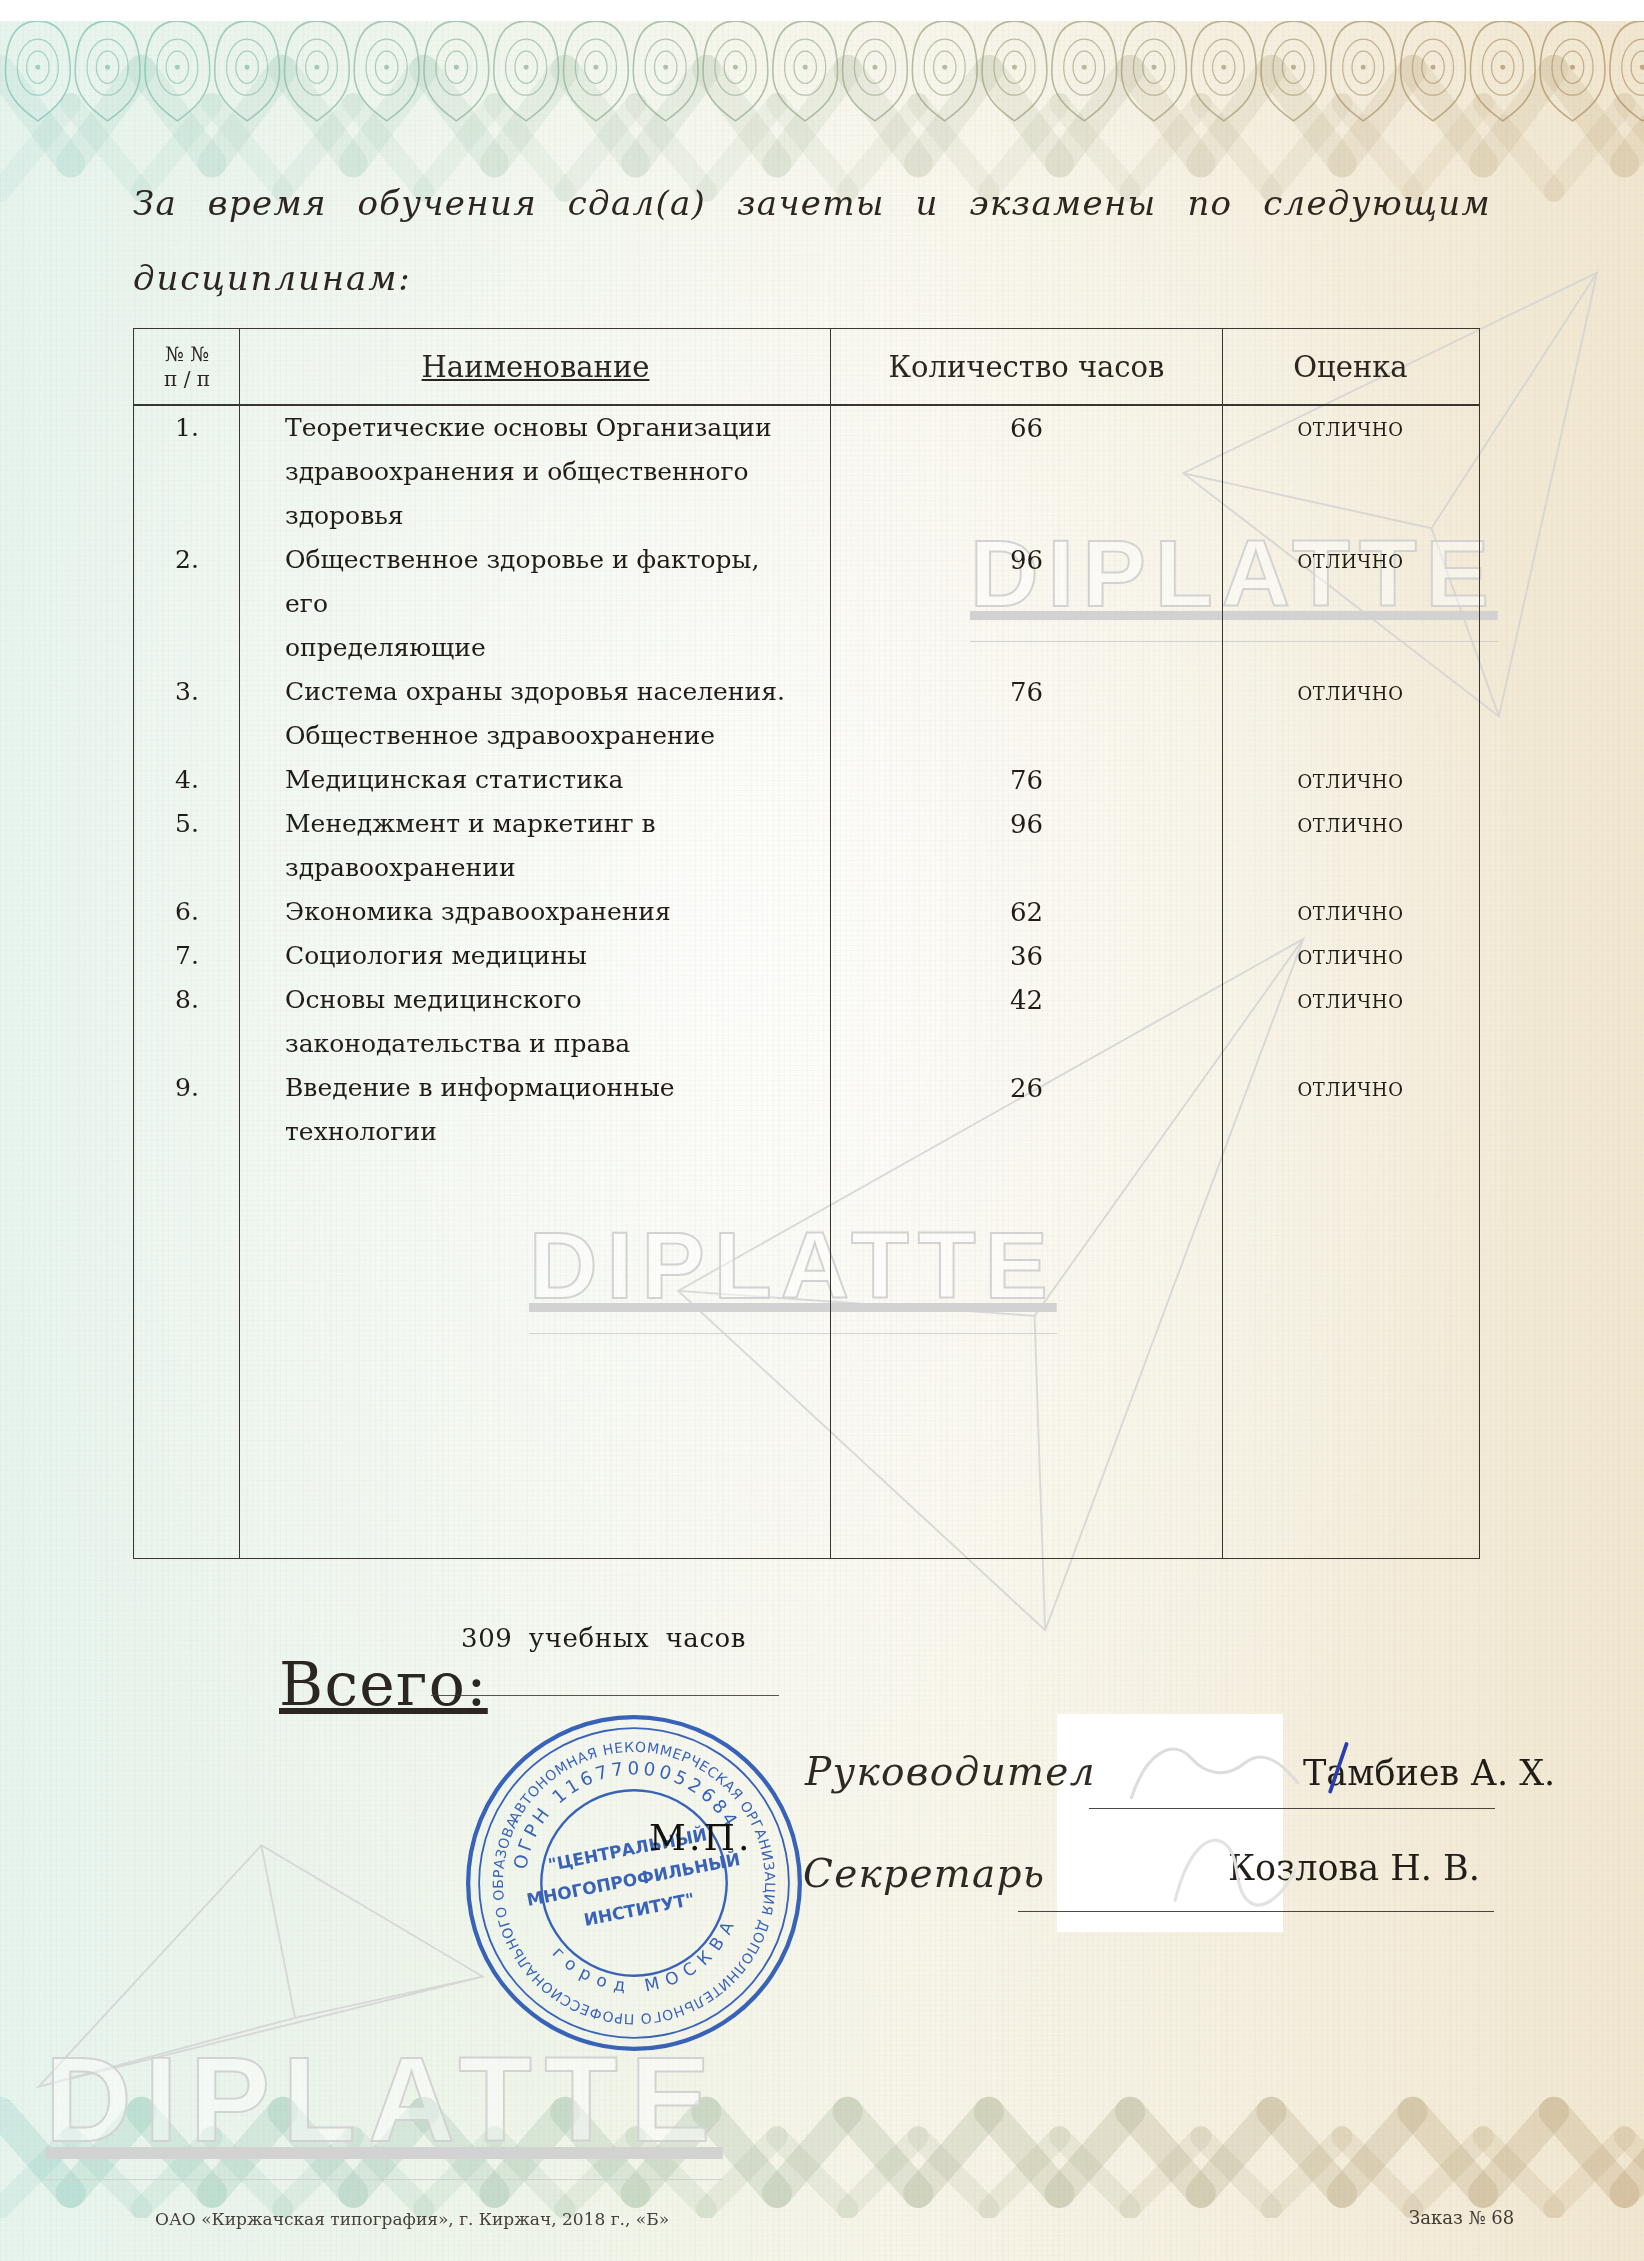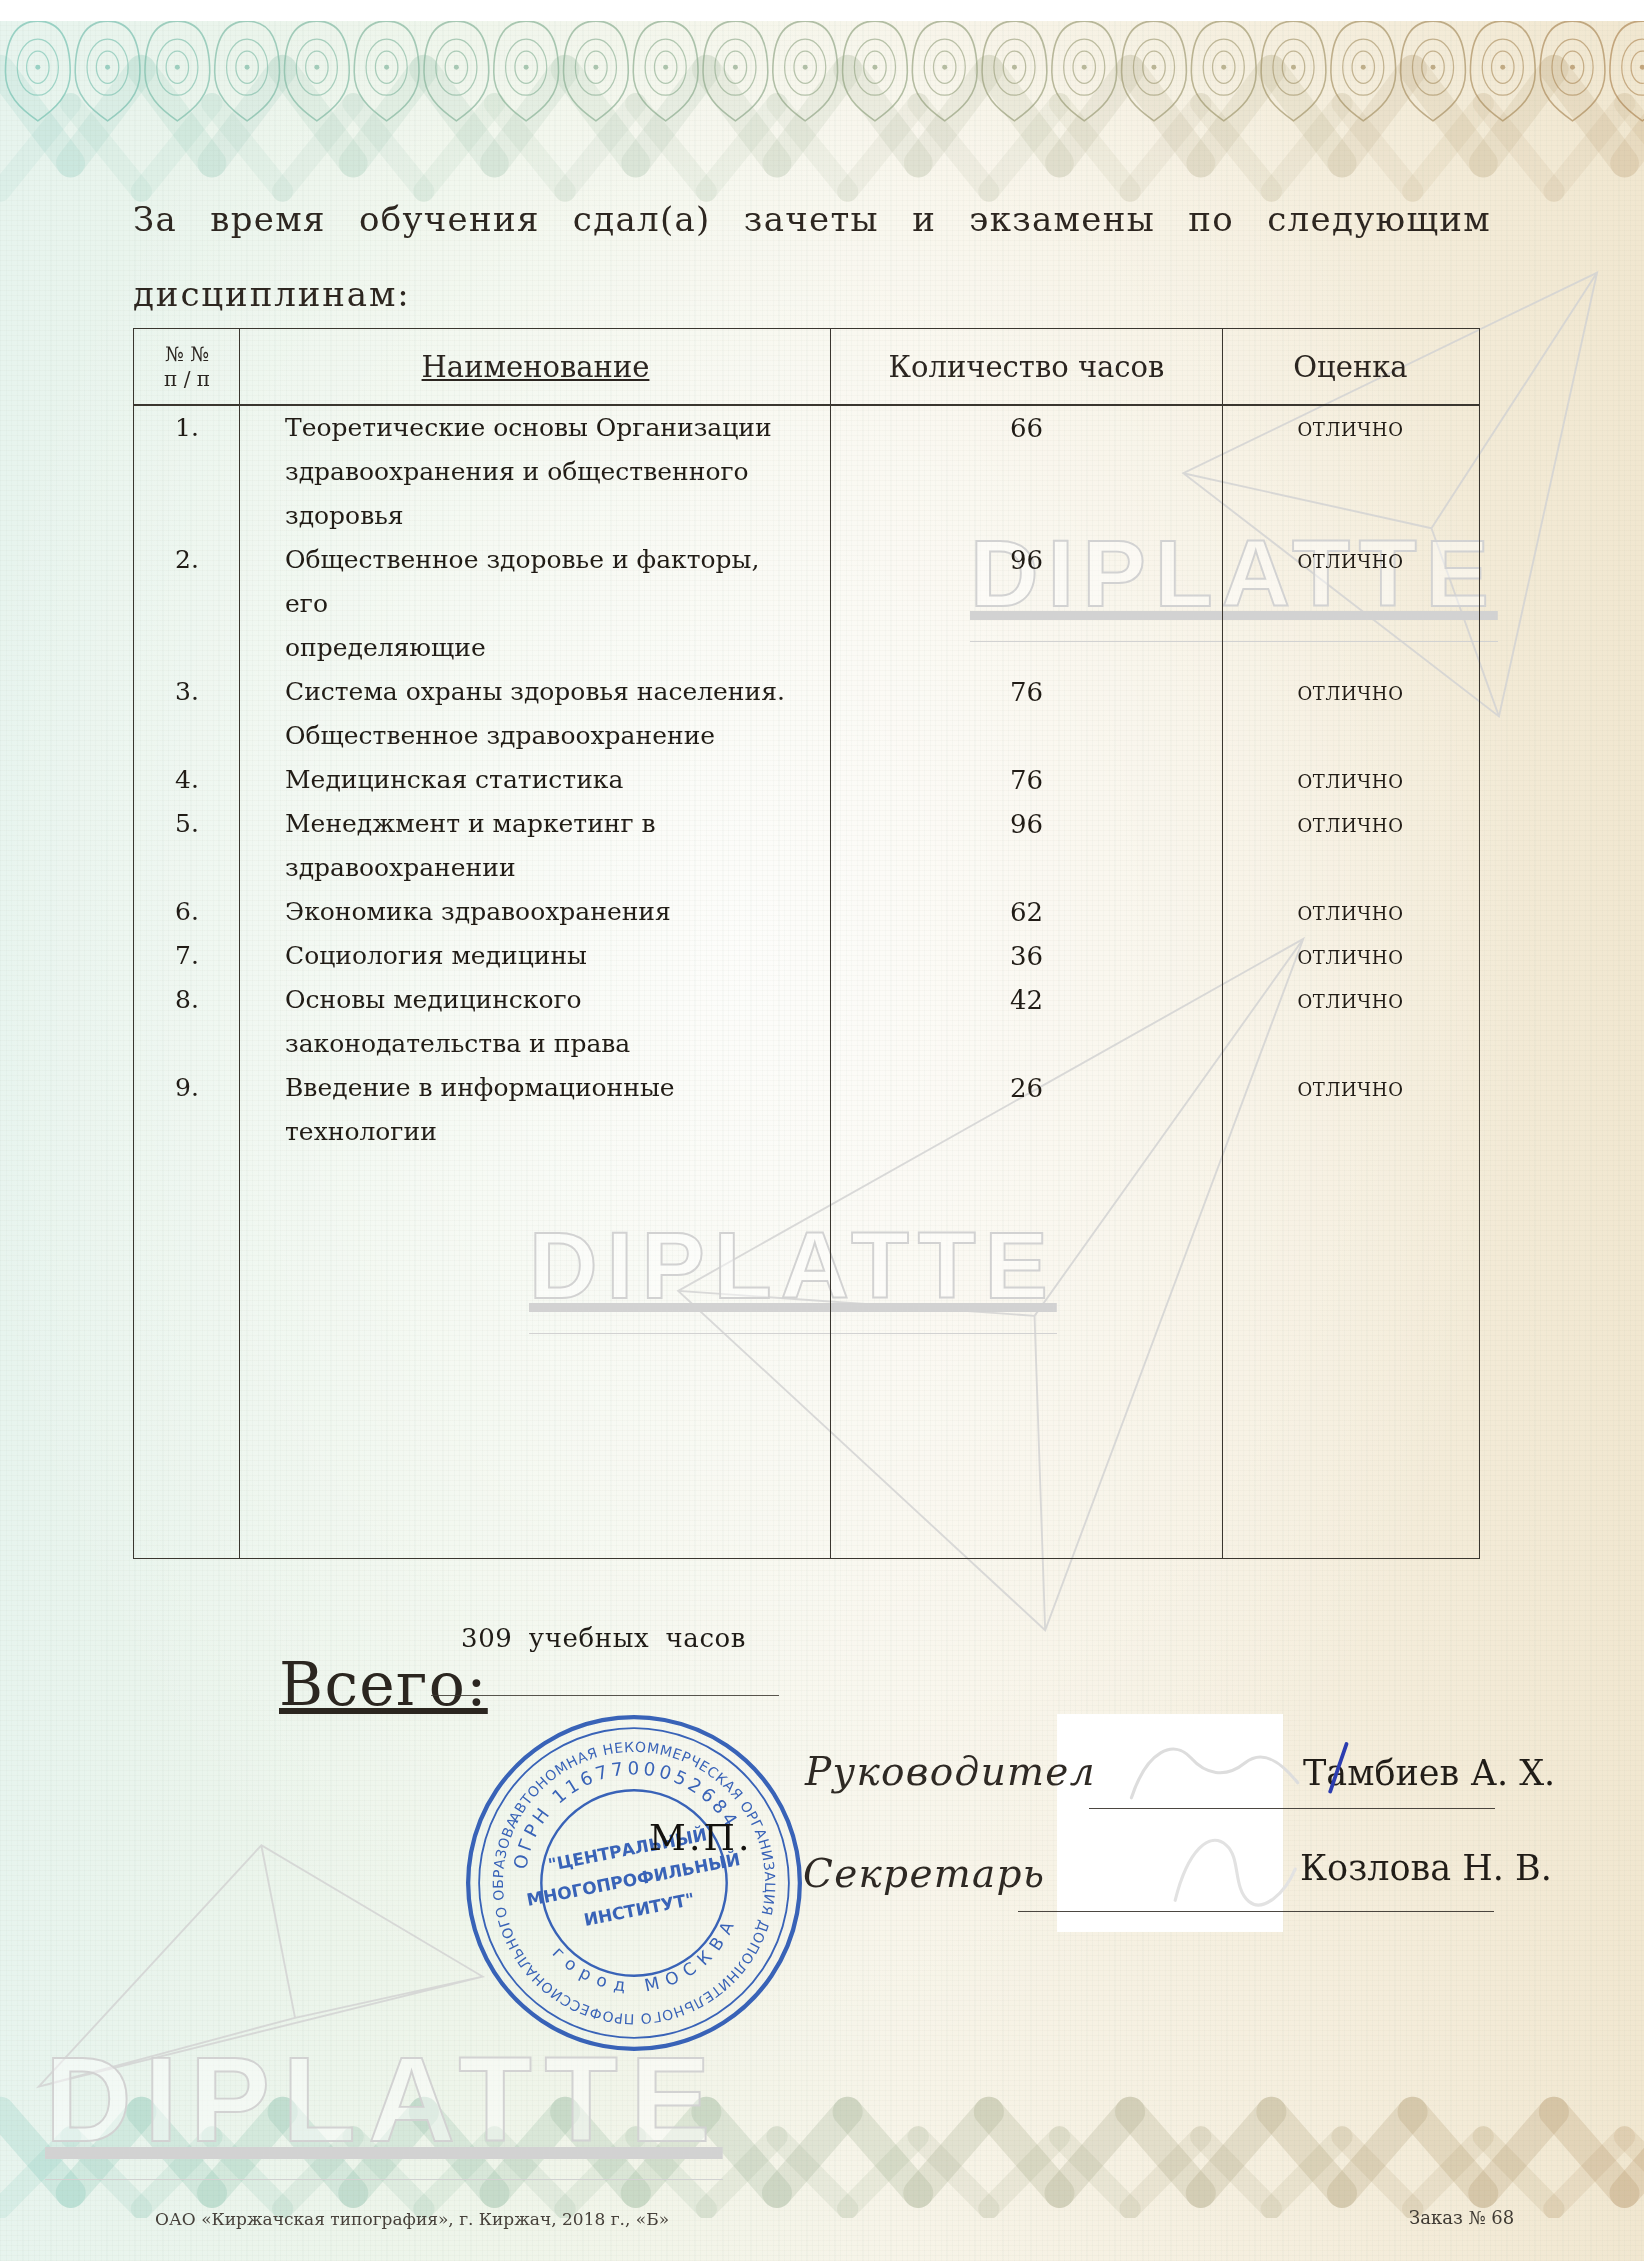--- a/index.html
+++ b/index.html
@@ -24,21 +24,21 @@
   .wm {
     position:absolute; z-index:1; line-height:1;
     font-family:"Liberation Sans", sans-serif; font-weight:bold;
     color:rgba(255,255,255,0.45); -webkit-text-stroke:1.9px #d2d2d2;
     border-bottom:1.9px solid #d2d2d2; padding-bottom:20px; white-space:nowrap;text-decoration:underline;
   }
   .wm1 { left:970px; top:526px;  font-size:95px; letter-spacing:8.8px; }
   .wm2 { left:529px;  top:1218px; font-size:95px; letter-spacing:8.8px; }
   .wm3 { left:45px;   top:2039px; font-size:120px; letter-spacing:12.5px; }
 
-  .title { position:absolute; left:133px; top:199px; width:1358px; z-index:2; color:#2d2620; }
+  .title { position:absolute; left:133px; top:183px; width:1358px; z-index:2; color:#2d2620;font-style:italic; }
   .title-l1 { font-size:34px; letter-spacing:1.3px; text-align:justify; text-align-last:justify; }
   .title-l2 { font-size:34px; letter-spacing:1.9px; margin-top:35px; }
 
   .table { position:absolute; left:133px; top:328px; width:1347px; height:1231px;
            border:1.9px solid #3a362f; box-sizing:border-box; z-index:2;
            display:flex; flex-direction:column; }
   .vline { position:absolute; top:0; bottom:0; width:1.3px; background:#3a362f; }
   .vl1 { left:105px; } .vl2 { left:696px; } .vl3 { left:1088px; }
   .thead { display:flex; height:75px; border-bottom:2.5px solid #3a362f; align-items:center; flex:none; }
   .th { text-align:center; font-size:29px; color:#2b2520; }
@@ -58,21 +58,21 @@
 
   .stamp { position:absolute; left:445px; top:1694px; width:378px; height:378px; z-index:2;
            transform:rotate(-11deg); opacity:0.93; }
   .mp-mark { position:absolute; left:649px; top:1817px; font-size:36px; letter-spacing:3.1px; color:#14120e; z-index:3; }
 
   .sig-label { position:absolute; font-style:italic; font-size:39px; letter-spacing:1.3px; color:#2e2924; z-index:4; }
   .dir-label { left:805px; top:1749px; }
   .sec-label { left:803px; top:1851px; }
   .sig-name { position:absolute; font-size:35px; color:#211d18; z-index:4; white-space:nowrap; }
   .dir-name { left:1303px; top:1753px; }
-  .sec-name { left:1300px; top:1848px; }
+  .sec-name { left:1228px; top:1848px; }
   .sig-line { position:absolute; border-top:1.3px solid rgba(55,50,44,0.9); z-index:4; }
   .dir-line { left:1089px; top:1808px; width:406px; }
   .sec-line { left:1018px; top:1911px; width:476px; }
   .redaction { position:absolute; left:1057px; top:1714px; width:226px; height:218px; background:#ffffff; z-index:3; }
 
   .footer-left  { position:absolute; left:155px;  top:2209px; font-size:17px; color:#46403a; z-index:2; }
   .footer-right { position:absolute; left:1409px; top:2207px; font-size:18px; color:#3f3a33; z-index:2; }
 </style>
 </head>
 <body>

